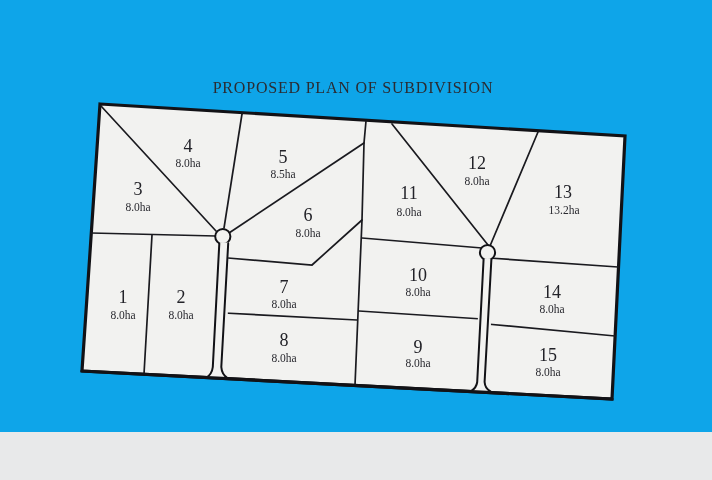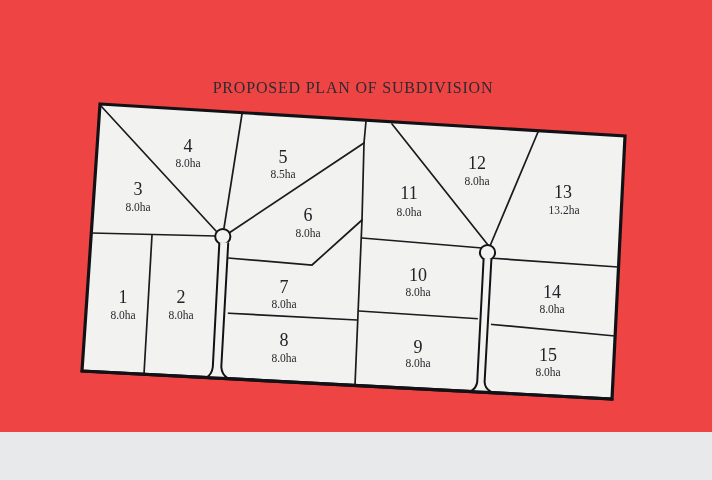--- a/index.html
+++ b/index.html
@@ -4,21 +4,21 @@
 <style>
   html, body {
     margin: 0;
     padding: 0;
     background: #e8e9ea;
   }
   .stage {
     position: relative;
     width: 712px;
     height: 432px;
-    background: #ef4444;
+    background: #0ea5e9;
     overflow: hidden;
     font-family: "Liberation Serif", "DejaVu Serif", serif;
   }
   svg { display: block; }
   .plan-title {
     font-family: "Liberation Serif", "DejaVu Serif", serif;
     font-size: 16px;
     letter-spacing: 0.8px;
     fill: #2b2b31;
   }

